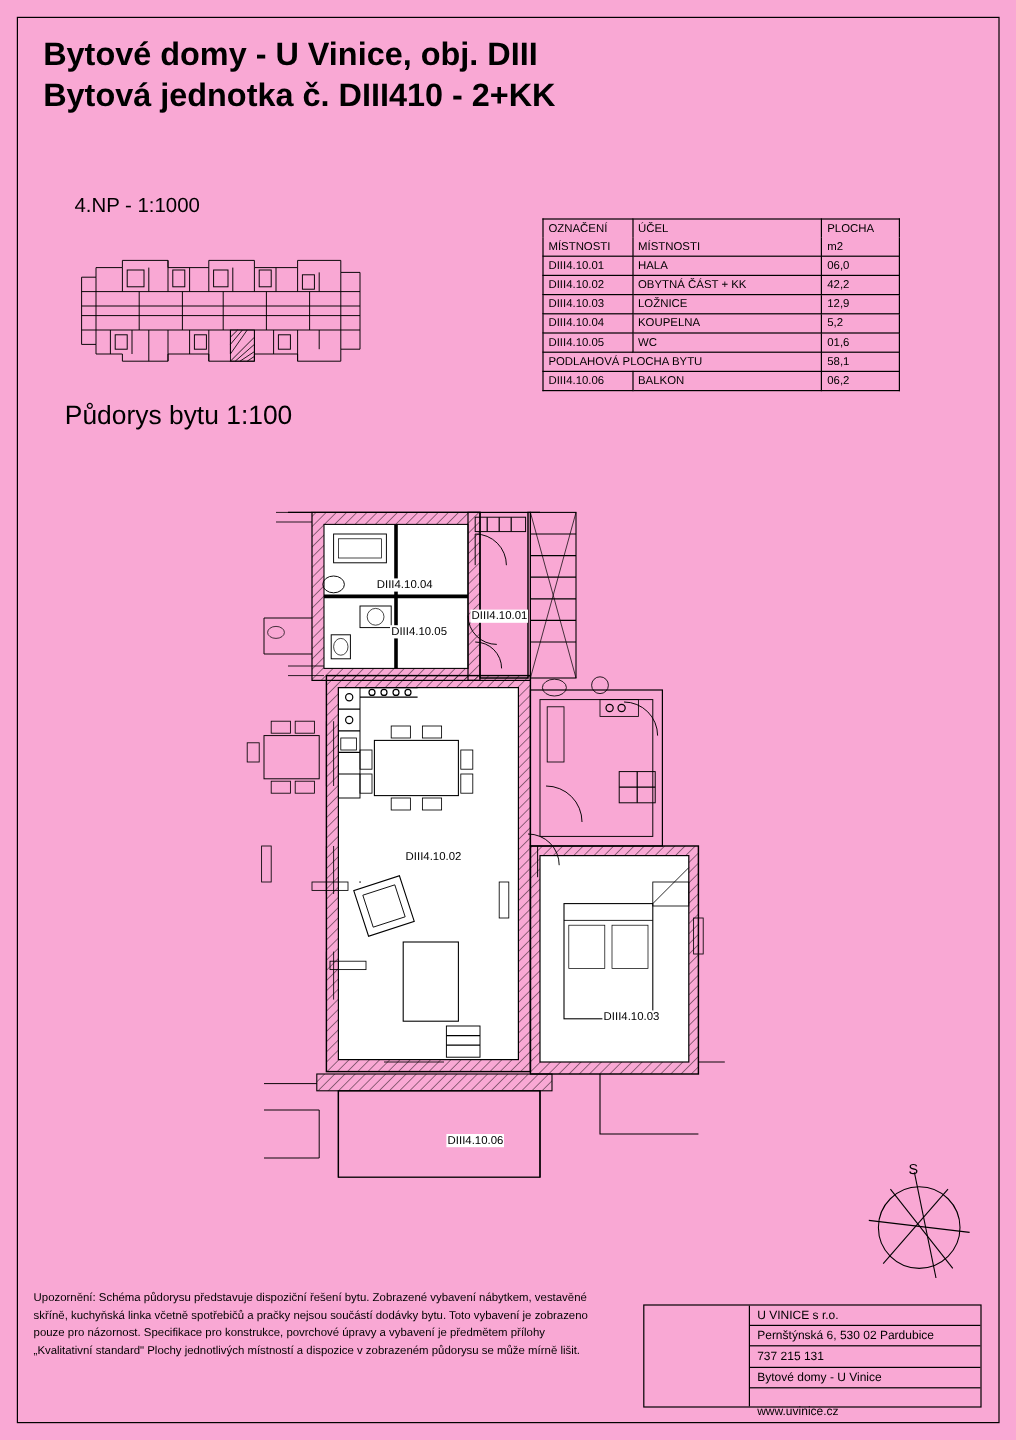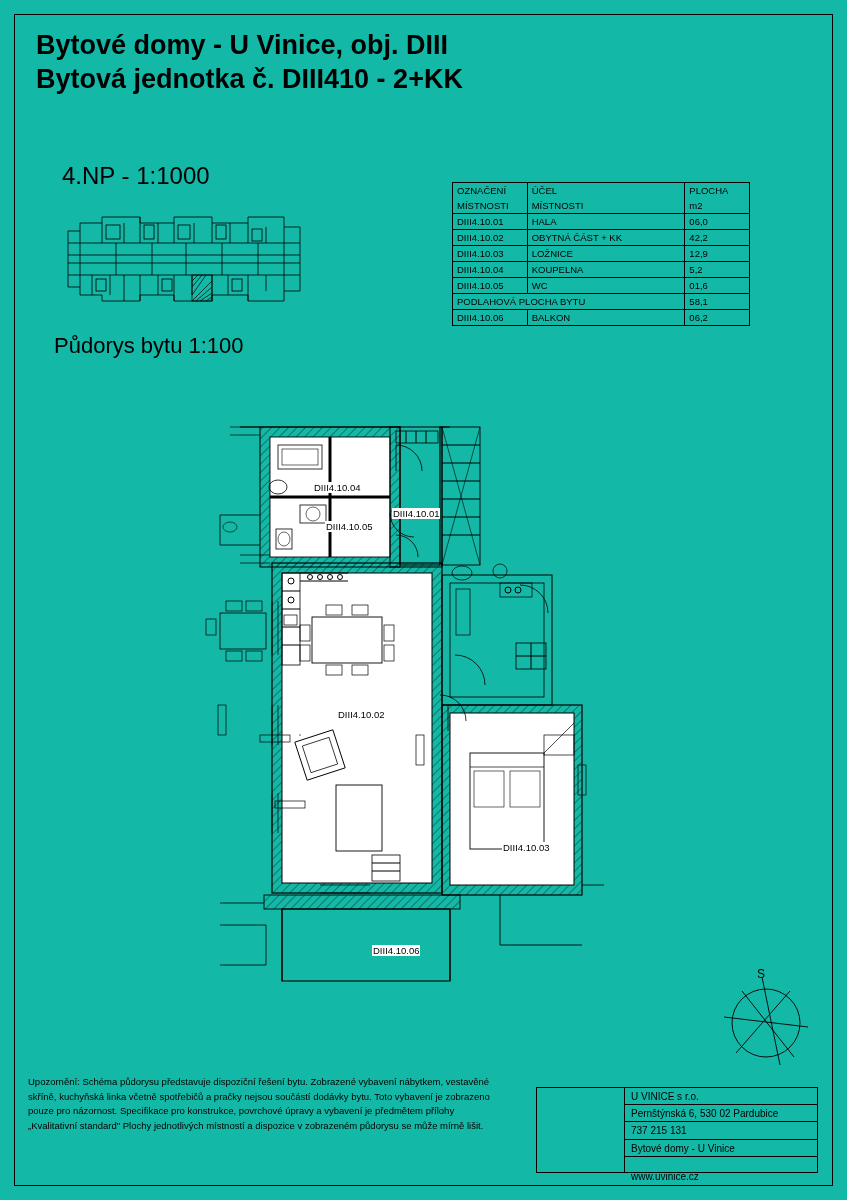--- a/index.html
+++ b/index.html
@@ -9,21 +9,21 @@
   }
   body {
     font-family: "Liberation Sans", sans-serif;
     color: #000;
   }
   #page {
     position: relative;
     width: 847px;
     height: 1200px;
     margin: 0 auto;
-    background: #14b8a6;
+    background: #f9a8d4;
     overflow: hidden;
   }
   .frame {
     position: absolute;
     left: 14px;
     top: 14px;
     width: 819px;
     height: 1172px;
     border: 1.5px solid #000;
     box-sizing: border-box;
@@ -39,21 +39,21 @@
     font-size: 27px;
     font-weight: bold;
     line-height: 34px;
     letter-spacing: 0px;
     white-space: nowrap;
   }
   .subtitle-np {
     position: absolute;
     left: 62px;
     top: 162px;
-    font-size: 24px;
+    font-size: 17px;
     white-space: nowrap;
   }
   .subtitle-pudorys {
     position: absolute;
     left: 54px;
     top: 333px;
     font-size: 22px;
     white-space: nowrap;
   }
 

